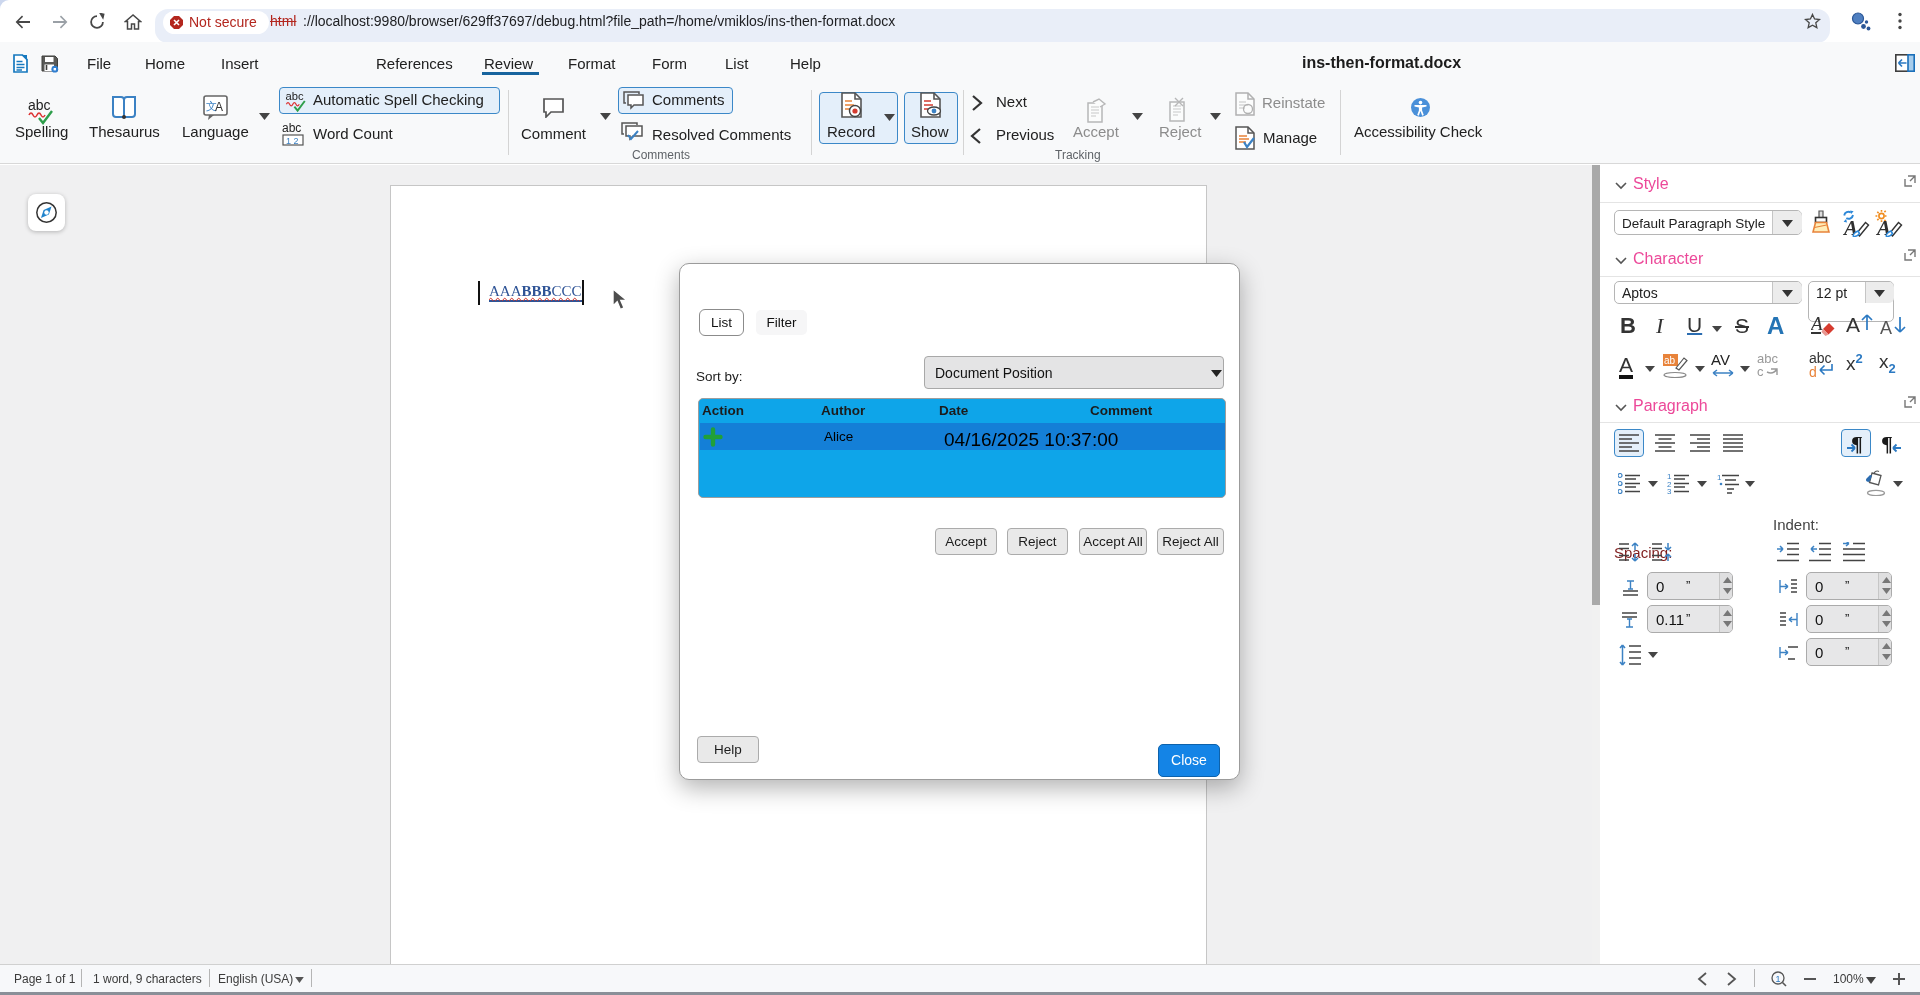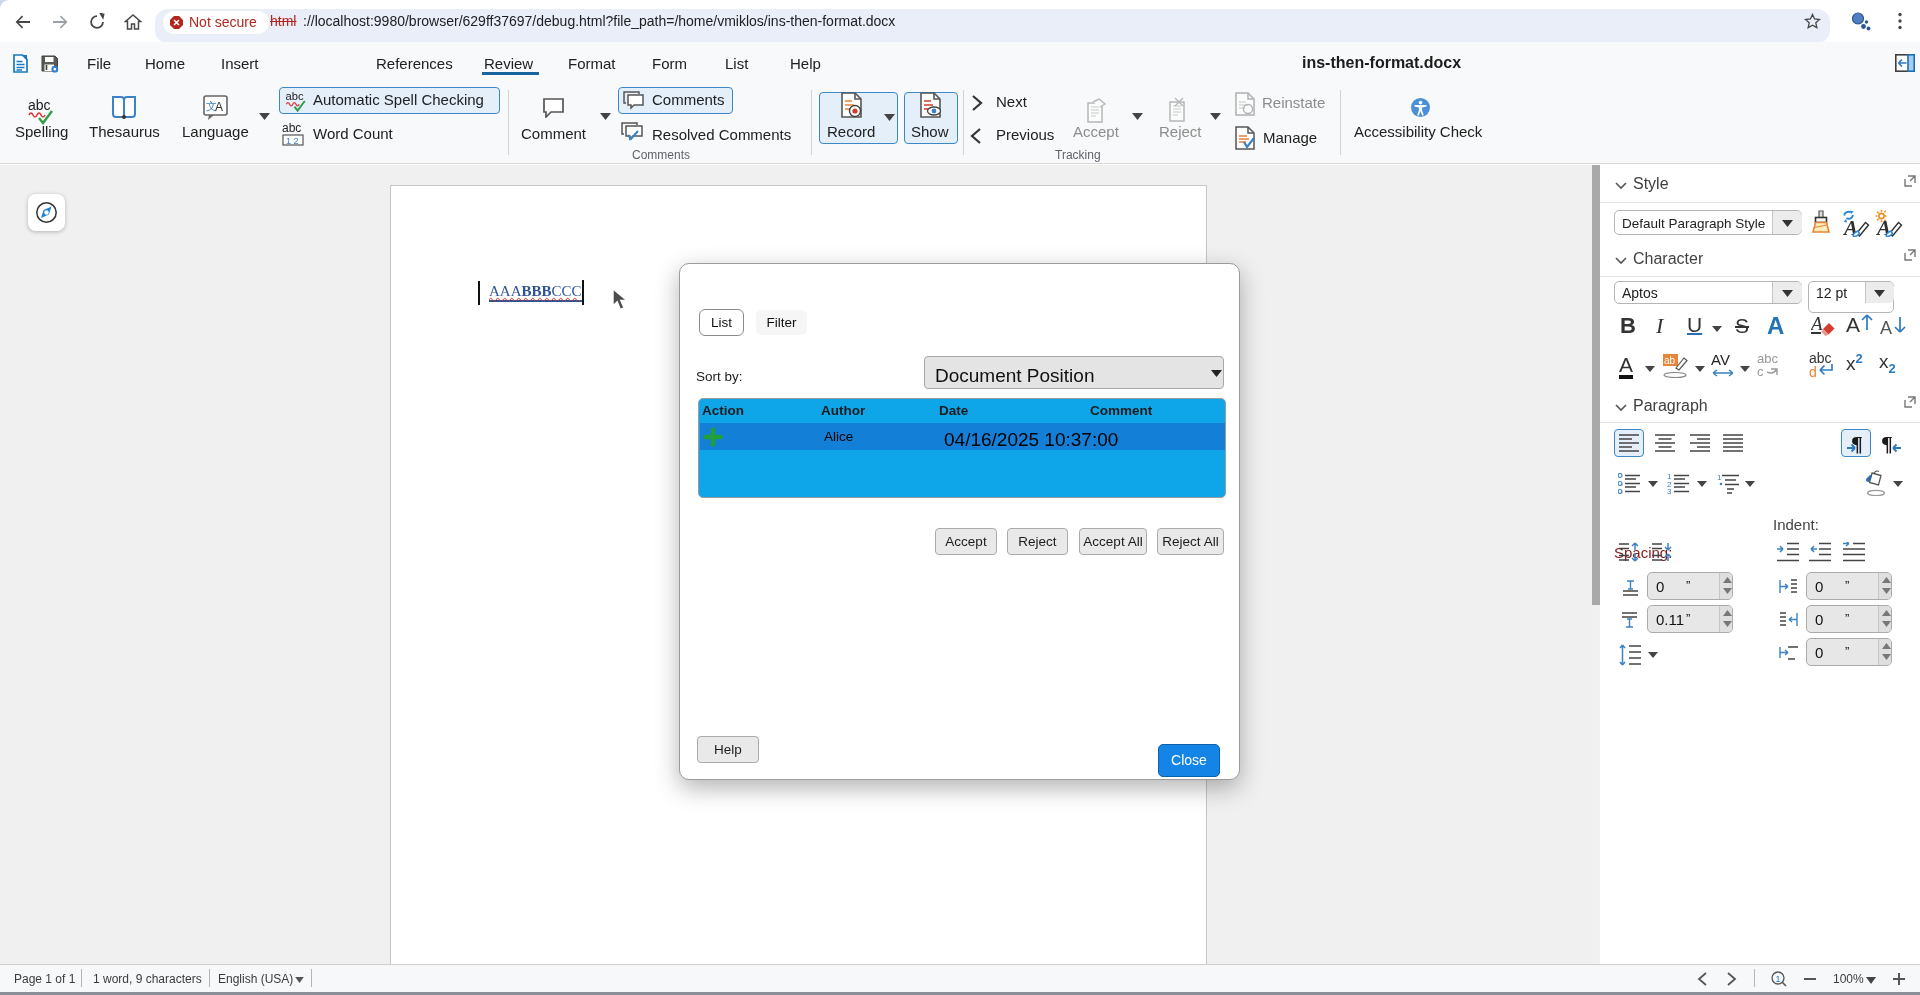--- a/index.html
+++ b/index.html
@@ -21,21 +21,21 @@
 #compassbtn { position:absolute; left:28px; top:194px; width:37px; height:37px; background:#fff; border-radius:8px; box-shadow:0 1px 4px rgba(0,0,0,0.25); }
 #sidebar { position:absolute; left:1600px; top:165px; width:320px; height:800px; background:#fff; }
 #vscroll { position:absolute; left:1592px; top:165px; width:8px; height:800px; background:#f1f1f1; }
 #vthumb { position:absolute; left:0px; top:0px; width:8px; height:440px; background:#a9a9a9; }
 #statusbar { position:absolute; left:0; top:964px; width:1920px; height:28px; background:#f7f8fa; border-top:1px solid #d0d0d0; font-size:12px; color:#3b3b3b; }
 #bottomstrip { position:absolute; left:0; top:992px; width:1920px; height:3px; background:#8a8f98; }
 #dialog { position:absolute; left:679px; top:263px; width:561px; height:517px; background:#fff; border:1px solid #9b9b9b; border-radius:10px; box-shadow:0 8px 24px rgba(0,0,0,0.3); }
 #dlghdr { position:absolute; left:0; top:0; width:100%; height:33px; background:#f7f7f8; border-bottom:1px solid #e3e3e5; border-radius:9px 9px 0 0; }
 .dbtn { position:absolute; height:27px; background:#e9e9e9; border:1px solid #ababab; border-radius:4px; font-size:13.5px; color:#1c1c1c; text-align:center; }
 .sortdd { position:absolute; background:#e4e4e5; border:1px solid #a8a8a8; border-radius:4px; }
-.sec-h { position:absolute; font-size:16px; color:#404040; }
+.sec-h { position:absolute; font-size:16px; color:#ec4899; }
 .spin { position:absolute; width:86px; height:28px; background:#e7e7e8; border:1px solid #ababab; border-radius:5px; }
 .spin .val { position:absolute; left:8px; top:5px; font-size:15px; color:#111; }
 .spin .unit { position:absolute; left:38px; top:5px; font-size:13px; color:#111; }
 .spin .arrows { position:absolute; right:0; top:0; width:13px; height:26px; background:#dfdfe0; border-left:1px solid #c6c6c6; border-radius:0 4px 4px 0; }
 svg { display:block; }
 </style>
 </head>
 <body>
 
 <div id="corner"></div>
@@ -335,21 +335,21 @@
       <path d="M1 4v7h7M4 1h7v7M11 1L6 6" fill="none" stroke="#777" stroke-width="1.4"></path>
     </svg>
   <div class="abs" style="left:0px;top:111px;width:320px;height:1px;background:#e4e4e4;"></div>
   <div class="abs" style="left:14px;top:116px;width:188px;height:23px;background:#fff;border:1px solid #b5b5b5;border-radius:5px;">
     <span class="abs" style="left:7px;top:3px;font-size:14px;color:#222;">Aptos</span>
     <div class="abs" style="left:157px;top:0px;width:30px;height:21px;background:#ececec;border-left:1px solid #c5c5c5;border-radius:0 5px 5px 0;"></div>
     <svg class="abs" style="left:167px;top:8px" width="11" height="7" viewBox="0 0 11 7">
         <path d="M0 0h11L5.5 7z" fill="#333"></path>
       </svg>
   </div>
-  <div class="abs" style="left:208px;top:116px;width:86px;height:32px;background:#fff;border:1px solid #b5b5b5;border-radius:5px;">
+  <div class="abs" style="left:208px;top:116px;width:86px;height:41px;background:#fff;border:1px solid #b5b5b5;border-radius:5px;">
     <span class="abs" style="left:7px;top:3px;font-size:14px;color:#222;">12 pt</span>
     <div class="abs" style="left:56px;top:0px;width:29px;height:21px;background:#ececec;border-left:1px solid #c5c5c5;border-radius:0 5px 5px 0;"></div>
     <svg class="abs" style="left:65px;top:8px" width="11" height="7" viewBox="0 0 11 7">
         <path d="M0 0h11L5.5 7z" fill="#333"></path>
       </svg>
   </div>
 
   <span class="abs" style="left:20px;top:148px;font-size:22px;font-weight:bold;color:#333;">B</span>
   <span class="abs" style="left:56px;top:148px;font-size:22px;font-style:italic;font-family:'Liberation Serif',serif;color:#333;">I</span>
   <span class="abs" style="left:87px;top:148px;font-size:21px;text-decoration:underline;text-decoration-color:#2b6cb0;text-decoration-thickness:2px;color:#333;">U</span>
@@ -582,21 +582,21 @@
         <path d="M0 0h9L4.5 6z" fill="#777"></path>
       </svg>
     </div>
 </div>
 
 <div id="dialog">
   <div class="abs" style="left:19px;top:45px;width:45px;height:27px;background:#fff;border:1px solid #8b8b8b;border-radius:6px;text-align:center;font-size:13.5px;color:#111;line-height:25px;">List</div>
   <div class="abs" style="left:76px;top:46px;width:51px;height:25px;background:#f6f6f7;border-radius:5px;text-align:center;font-size:13.5px;color:#111;line-height:25px;">Filter</div>
   <span class="abs" style="left:16px;top:105px;font-size:13.5px;color:#1c1c1c;">Sort by:</span>
   <div class="sortdd" style="left:244px;top:92px;width:300px;height:33px;">
-    <span class="abs" style="left:10px;top:8px;font-size:19px;color:#111;">Document Position</span>
+    <span class="abs" style="left:10px;top:8px;font-size:14px;color:#111;">Document Position</span>
     <svg class="abs" style="left:286px;top:13px" width="11" height="7" viewBox="0 0 11 7">
         <path d="M0 0h11L5.5 7z" fill="#222"></path>
       </svg>
   </div>
   <div class="abs" style="left:18px;top:134px;width:528px;height:100px;background:#0ea5e9;border:1px solid #9d9d9d;border-radius:5px;">
     <span class="abs" style="left:3px;top:4px;font-size:13.5px;font-weight:bold;color:#1c1c1c;">Action</span>
     <span class="abs" style="left:122px;top:4px;font-size:13.5px;font-weight:bold;color:#1c1c1c;">Author</span>
     <span class="abs" style="left:240px;top:4px;font-size:13.5px;font-weight:bold;color:#1c1c1c;">Date</span>
     <span class="abs" style="left:391px;top:4px;font-size:13.5px;font-weight:bold;color:#1c1c1c;">Comment</span>
     <div class="abs" style="left:1px;top:24px;width:525px;height:27px;background:#147fd7;">

